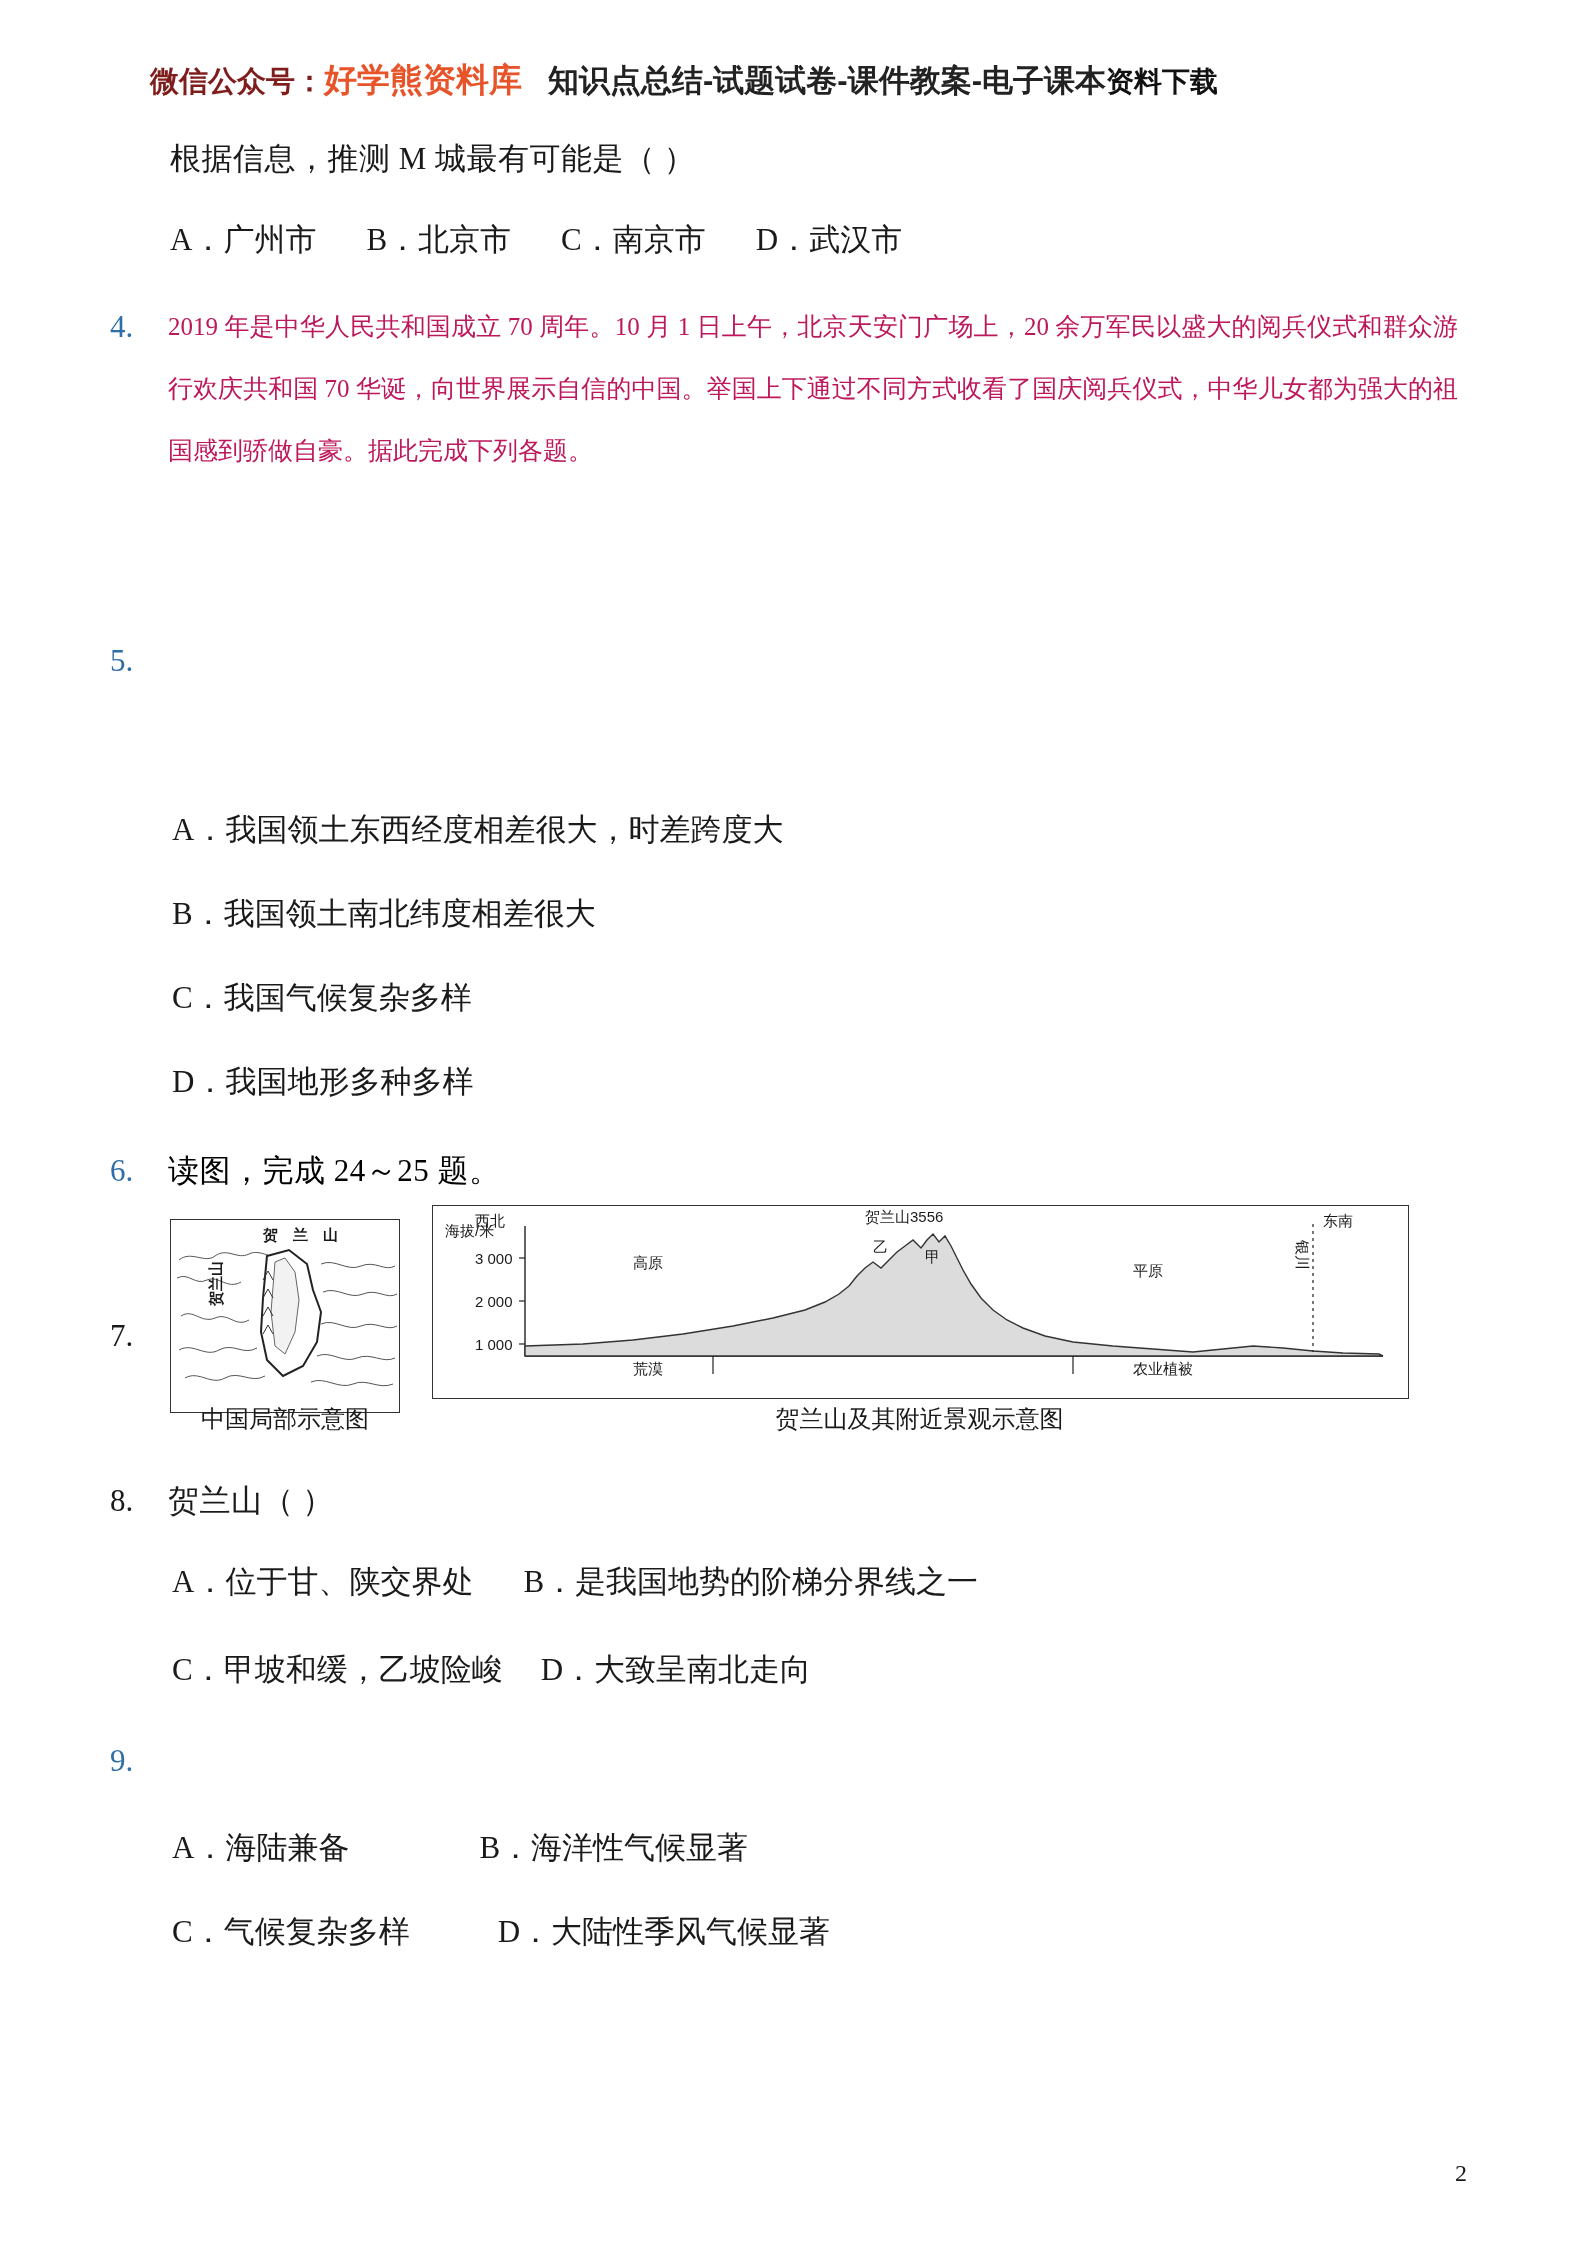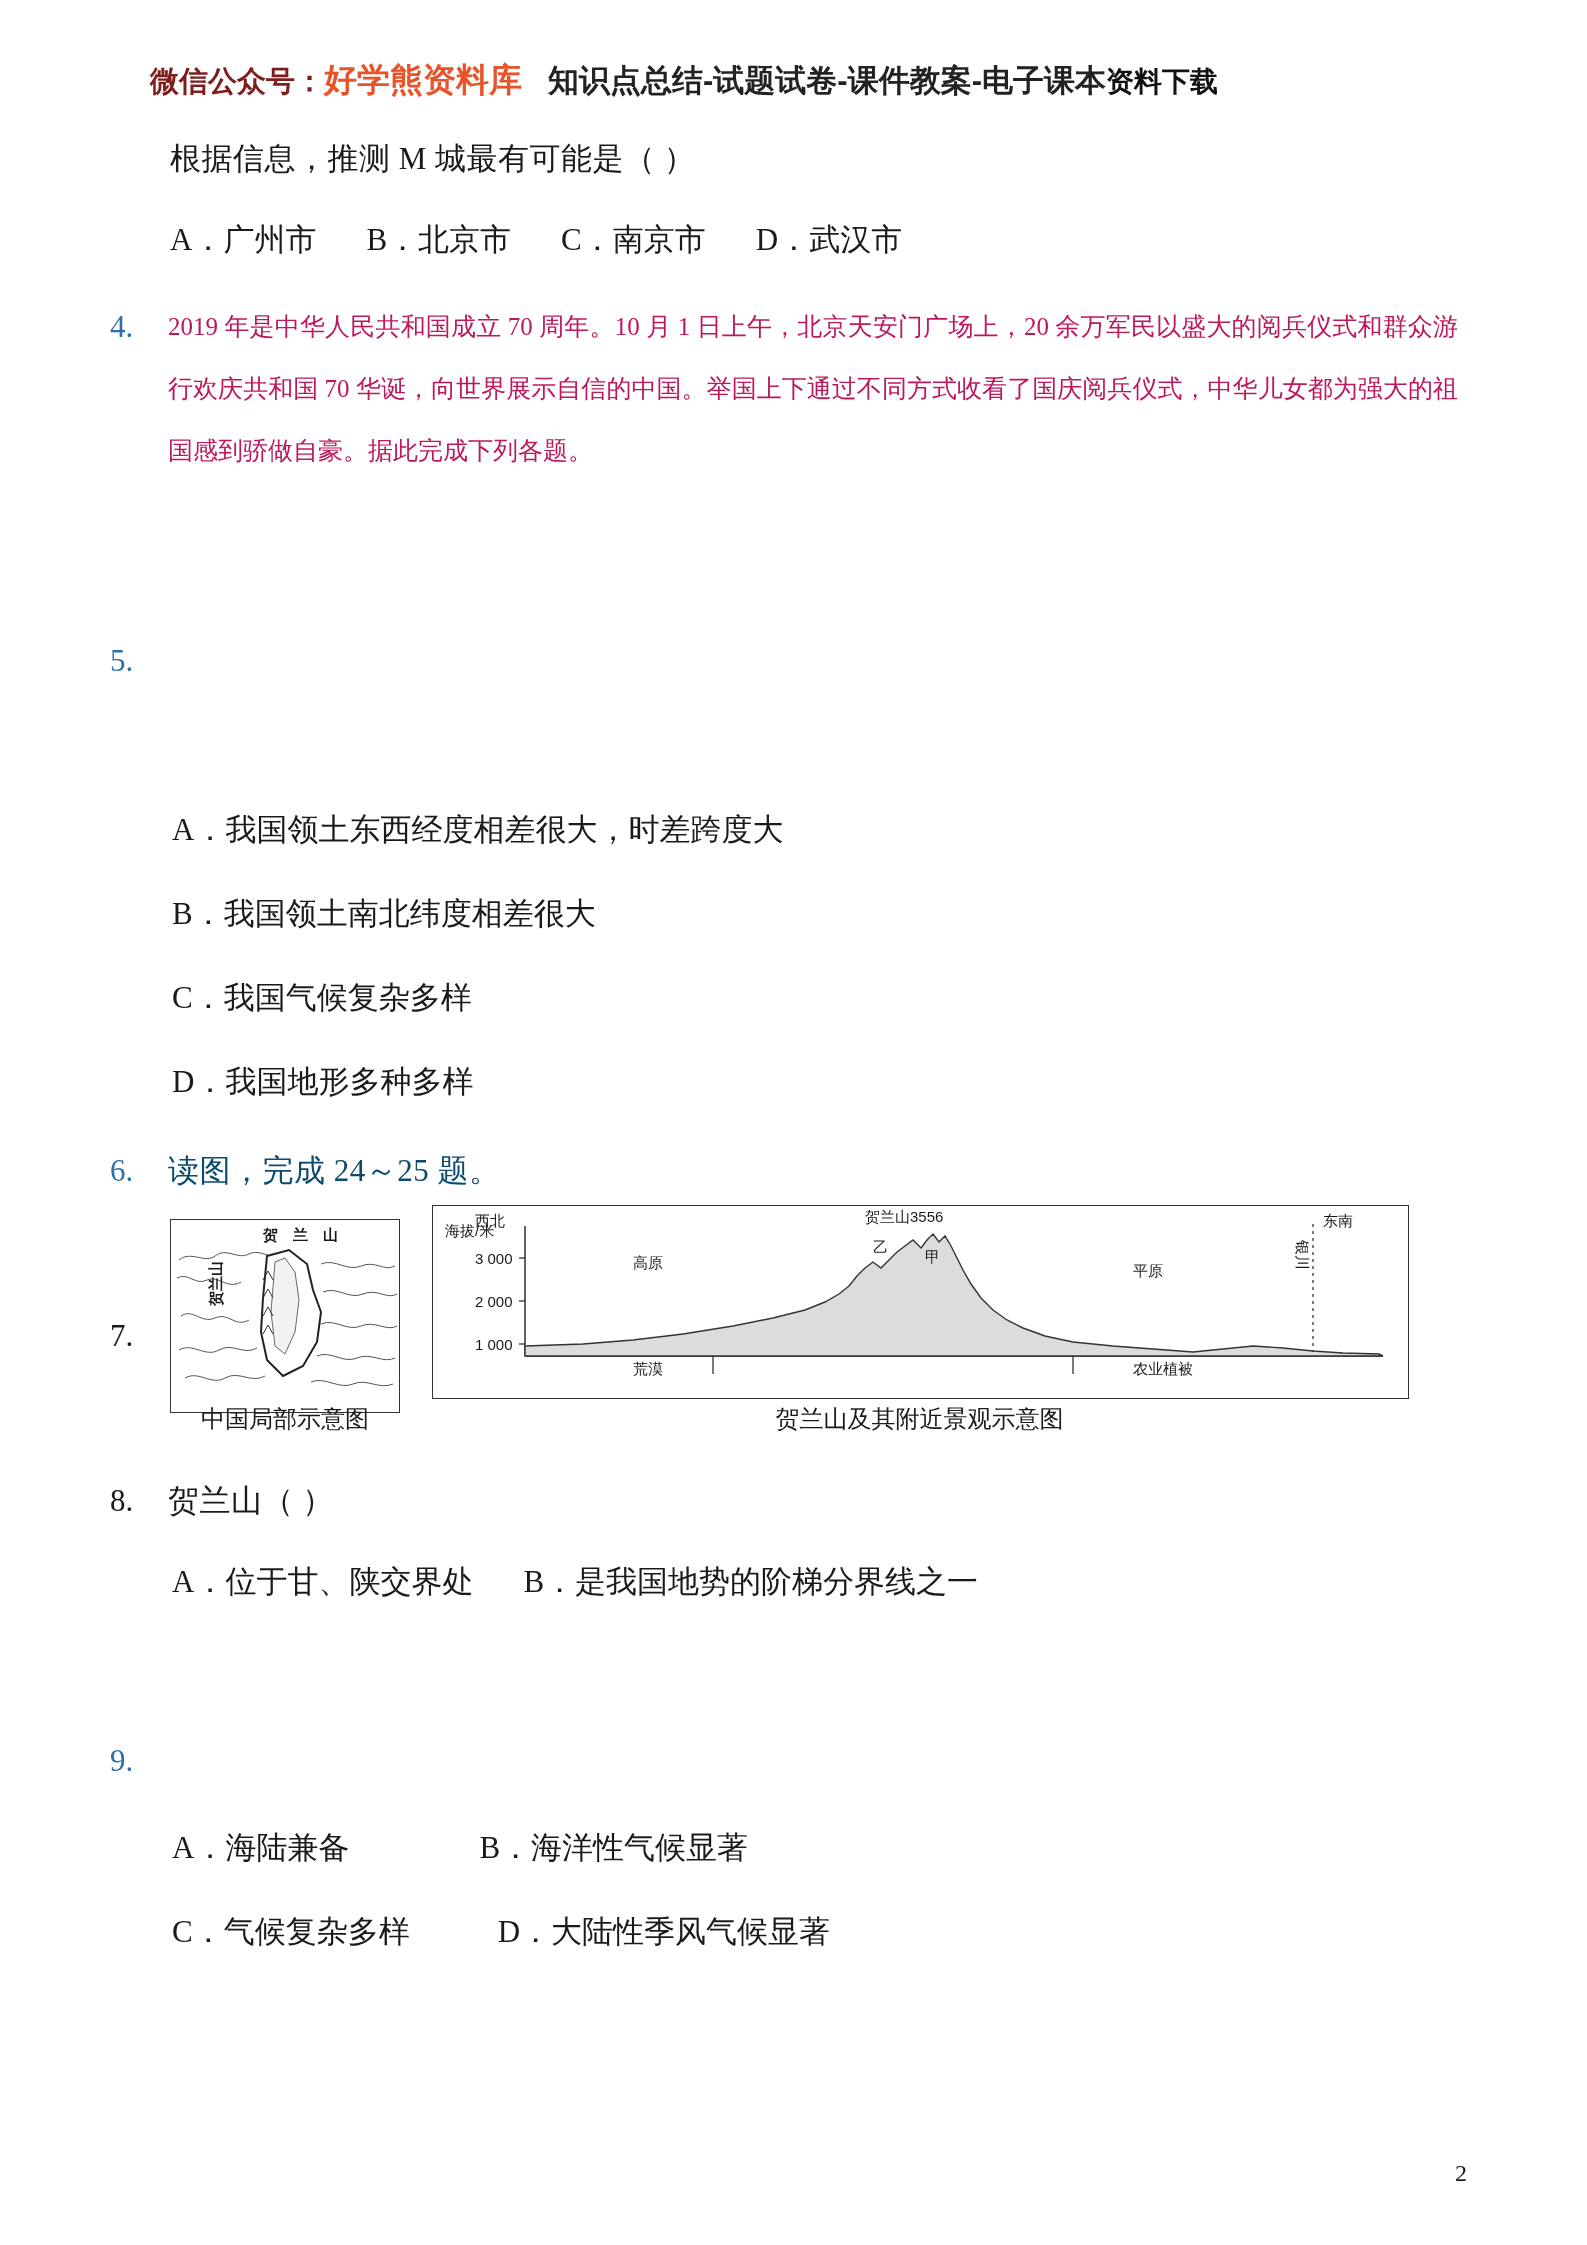--- a/index.html
+++ b/index.html
@@ -38,21 +38,21 @@
   .banner .b3 { font-size: 31px; color: #222222; }
   .banner .b5 { font-size: 28px; color: #111111; }
 
   
   .blk {
     position: absolute;
     font-size: 31px;
     line-height: 62px;
     letter-spacing: 0.5px;
   }
-  .q-blue { color: #0c4a6e; }
+  .q-blue { color: #000000; }
   .q-black { color: #1a1a1a; }
 
   .num {
     position: absolute;
     font-size: 31px;
     line-height: 62px;
     color: #2f6fa8;
   }
   .num-dark { color: #1a1a1a; }
 
@@ -240,20 +240,23 @@
     </div>
     <div class="cap cap-prof">贺兰山及其附近景观示意图</div>
   </div>
 
   <div class="num num-dark" style="left:110px; top:1470px;">8.</div>
   <div class="blk q-black" style="left:168px; top:1470px;">贺兰山（      ）</div>
 
   <div class="opt-row" style="left:172px; top:1552px;">
     <span>A．位于甘、陕交界处</span><span class="gap-l"></span><span>B．是我国地势的阶梯分界线之一</span>
   </div>
+  <div class="opt-row" style="left:172px; top:1640px;">
+    <span>C．甲坡和缓，乙坡险峻</span><span class="gap-m"></span><span>D．大致呈南北走向</span>
+  </div>
 
   <div class="num" style="left:110px; top:1730px;">9.</div>
 
   <div class="opt-row" style="left:172px; top:1818px;">
     <span>A．海陆兼备</span><span style="display:inline-block;width:130px;"></span><span>B．海洋性气候显著</span>
   </div>
   <div class="opt-row" style="left:172px; top:1902px;">
     <span>C．气候复杂多样</span><span style="display:inline-block;width:88px;"></span><span>D．大陆性季风气候显著</span>
   </div>
 

